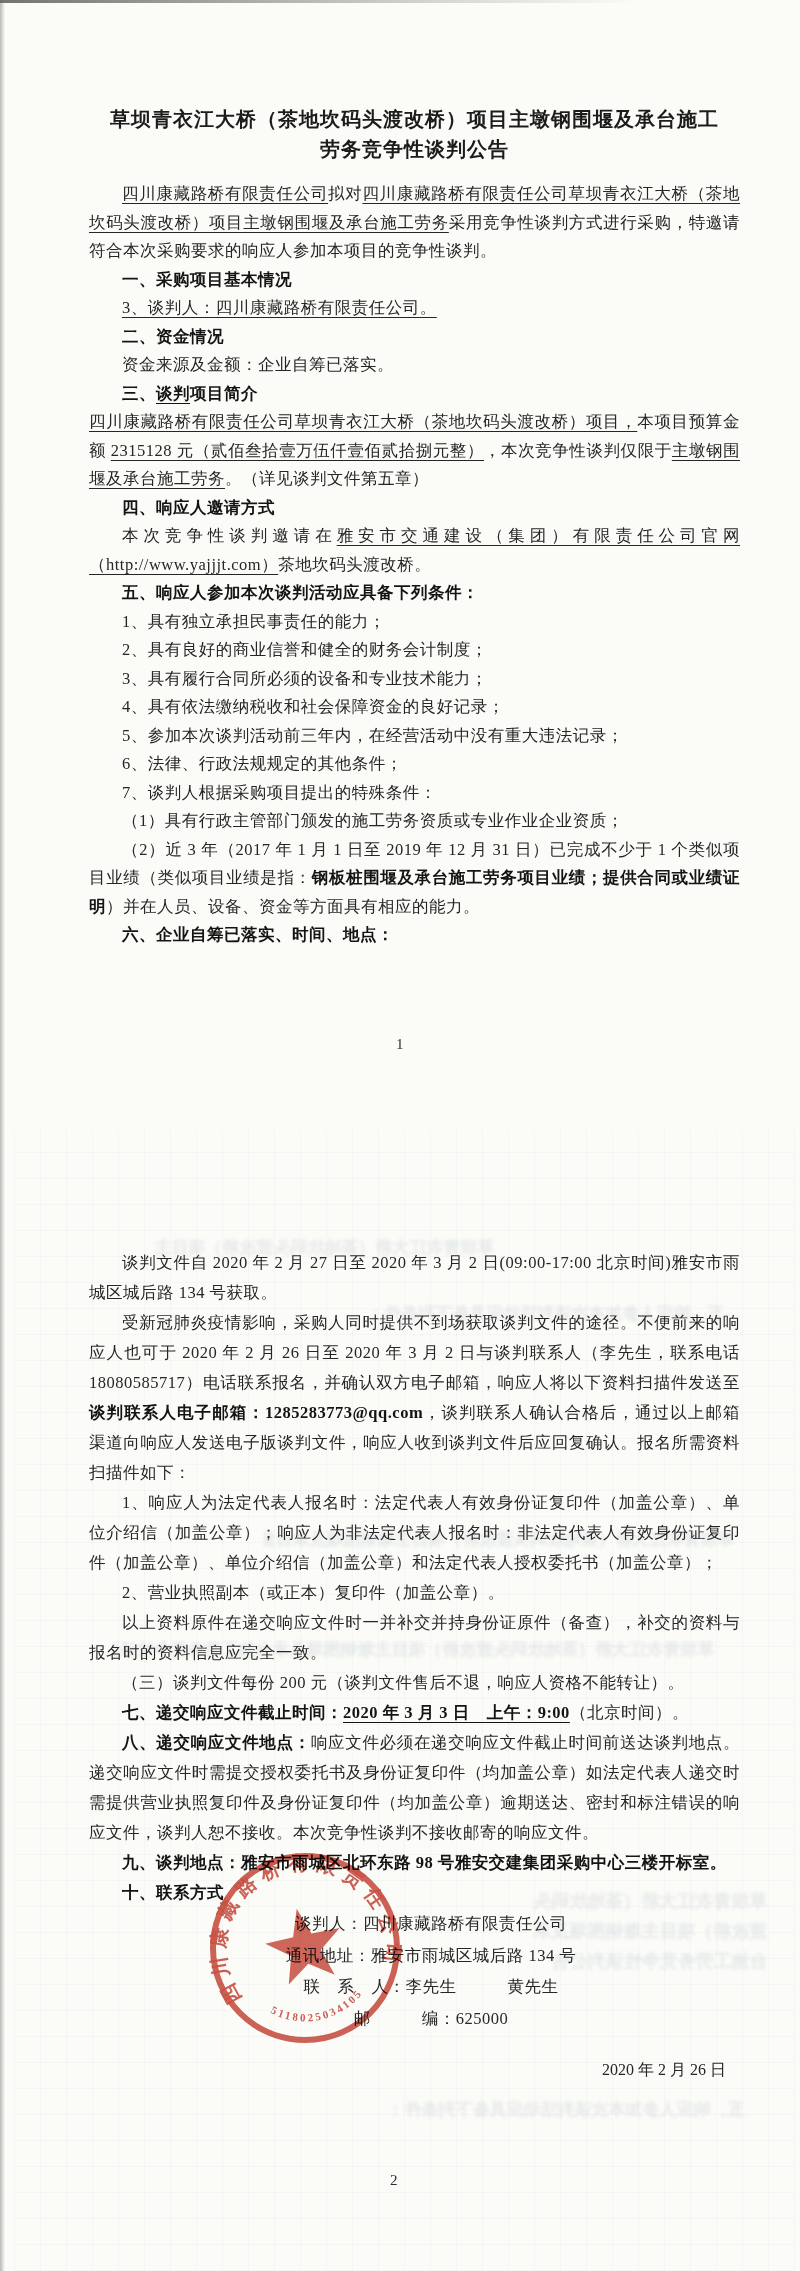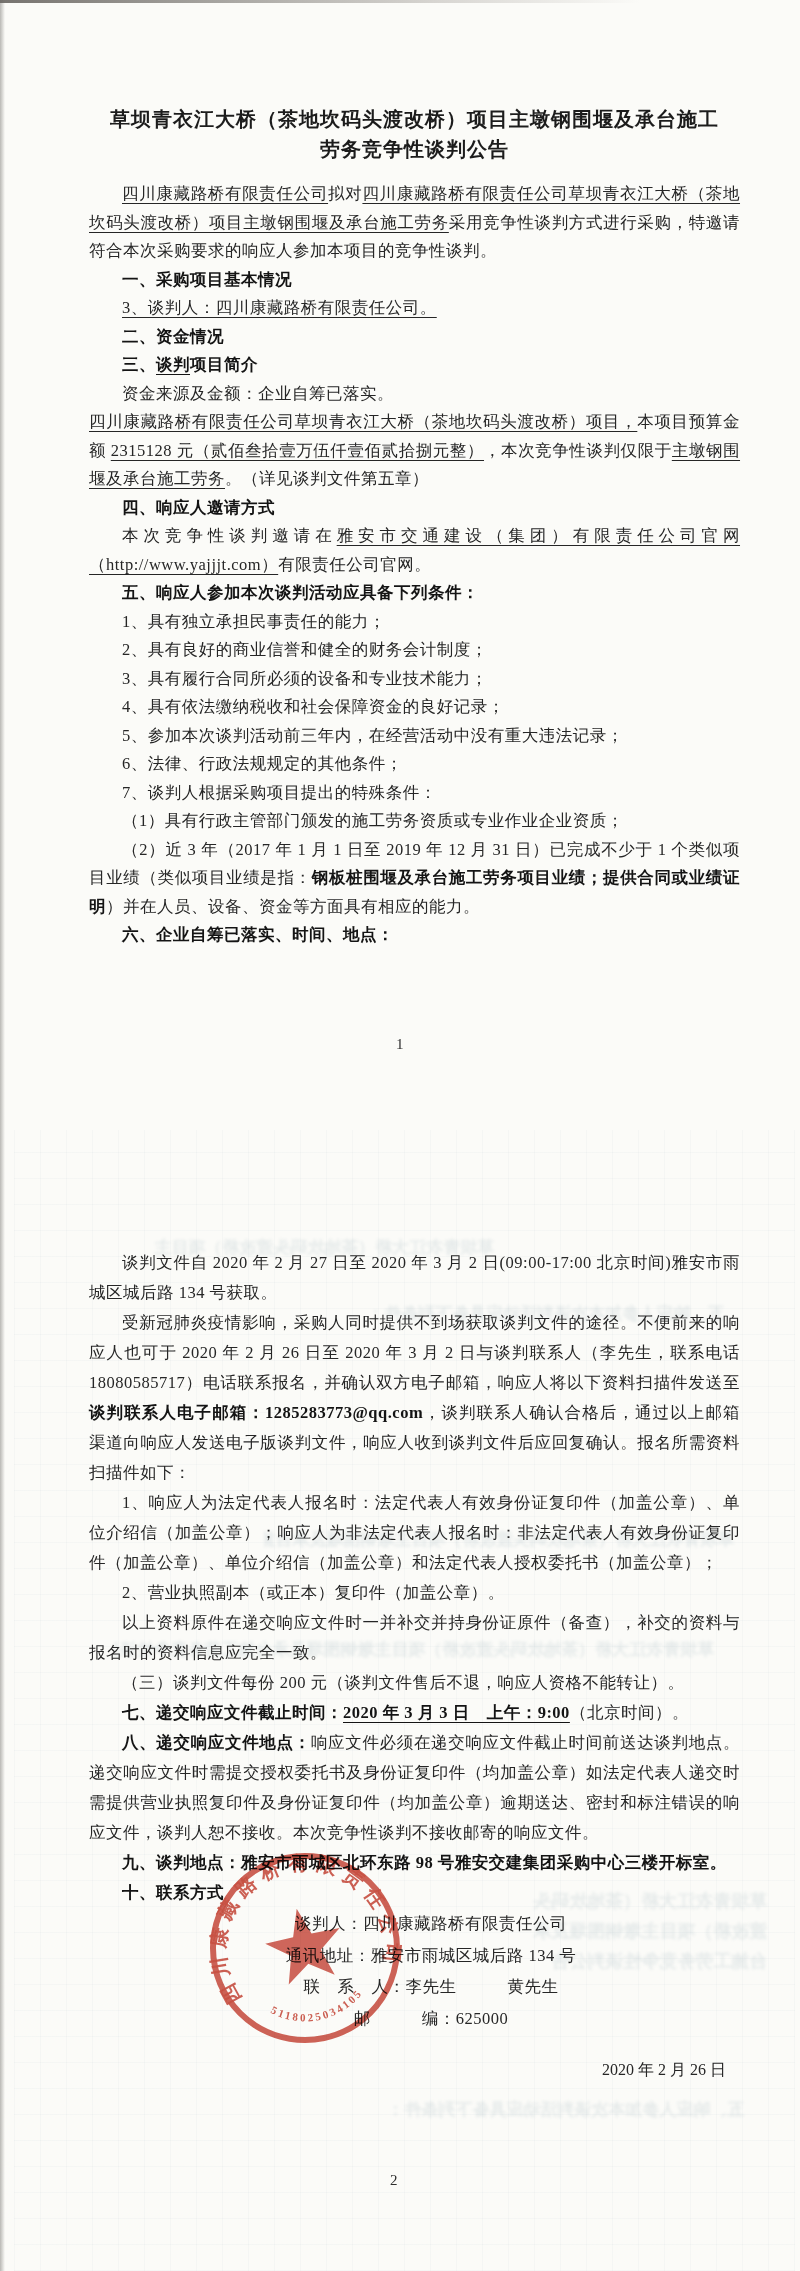--- a/index.html
+++ b/index.html
@@ -56,25 +56,25 @@
 <div class="scan-top"></div>
 <div class="scan-left"></div>
 
 <div class="page page1">
   <div class="page-content">
     <h1 class="title">草坝青衣江大桥（茶地坎码头渡改桥）项目主墩钢围堰及承台施工劳务竞争性谈判公告</h1>
     <p class="para indent p1-l3"><span class="u">四川康藏路桥有限责任公司</span><span>拟对</span><span class="u">四川康藏路桥有限责任公司草坝青衣江大桥（茶地坎码头渡改桥）项目主墩钢围堰及承台施工劳务</span><span>采用竞争性谈判方式进行采购，特邀请符合本次采购要求的响应人参加本项目的竞争性谈判。</span></p>
     <p class="para indent heading">一、采购项目基本情况</p>
     <p class="para indent"><span class="u">3、谈判人：四川康藏路桥有限责任公司。</span></p>
     <p class="para indent heading">二、资金情况</p>
+    <p class="para indent"><span>资金来源及金额：企业自筹已落实。</span></p>
     <p class="para indent heading"><span>三、</span><span class="u">谈判</span><span>项目简介</span></p>
-    <p class="para indent"><span>资金来源及金额：企业自筹已落实。</span></p>
     <p class="para p1-l3"><span class="u">四川康藏路桥有限责任公司草坝青衣江大桥（茶地坎码头渡改桥）项目，</span><span>本项目预算金额 </span><span class="u">2315128 元（贰佰叁拾壹万伍仟壹佰贰拾捌元整）</span><span>，本次竞争性谈判仅限于</span><span class="u">主墩钢围堰及承台施工劳务</span><span>。（详见谈判文件第五章）</span></p>
     <p class="para indent heading">四、响应人邀请方式</p>
-    <p class="para indent p1-l2"><span>本次竞争性谈判邀请在</span><span class="u">雅安市交通建设（集团）有限责任公司官网（http://www.yajjjt.com）</span><span>有限责任公司官网。</span></p>
+    <p class="para indent p1-l2"><span>本次竞争性谈判邀请在</span><span class="u">雅安市交通建设（集团）有限责任公司官网（http://www.yajjjt.com）</span><span>茶地坎码头渡改桥。</span></p>
     <p class="para indent heading">五、响应人参加本次谈判活动应具备下列条件：</p>
     <p class="para indent"><span>1、具有独立承担民事责任的能力；</span></p>
     <p class="para indent"><span>2、具有良好的商业信誉和健全的财务会计制度；</span></p>
     <p class="para indent"><span>3、具有履行合同所必须的设备和专业技术能力；</span></p>
     <p class="para indent"><span>4、具有依法缴纳税收和社会保障资金的良好记录；</span></p>
     <p class="para indent"><span>5、参加本次谈判活动前三年内，在经营活动中没有重大违法记录；</span></p>
     <p class="para indent"><span>6、法律、行政法规规定的其他条件；</span></p>
     <p class="para indent"><span>7、谈判人根据采购项目提出的特殊条件：</span></p>
     <p class="para indent"><span>（1）具有行政主管部门颁发的施工劳务资质或专业作业企业资质；</span></p>
     <p class="para indent p1-l3"><span>（2）近 3 年（2017 年 1 月 1 日至 2019 年 12 月 31 日）已完成不少于 1 个类似项目业绩（类似项目业绩是指：</span><span class="b">钢板桩围堰及承台施工劳务项目业绩；提供合同或业绩证明</span><span>）并在人员、设备、资金等方面具有相应的能力。</span></p>

